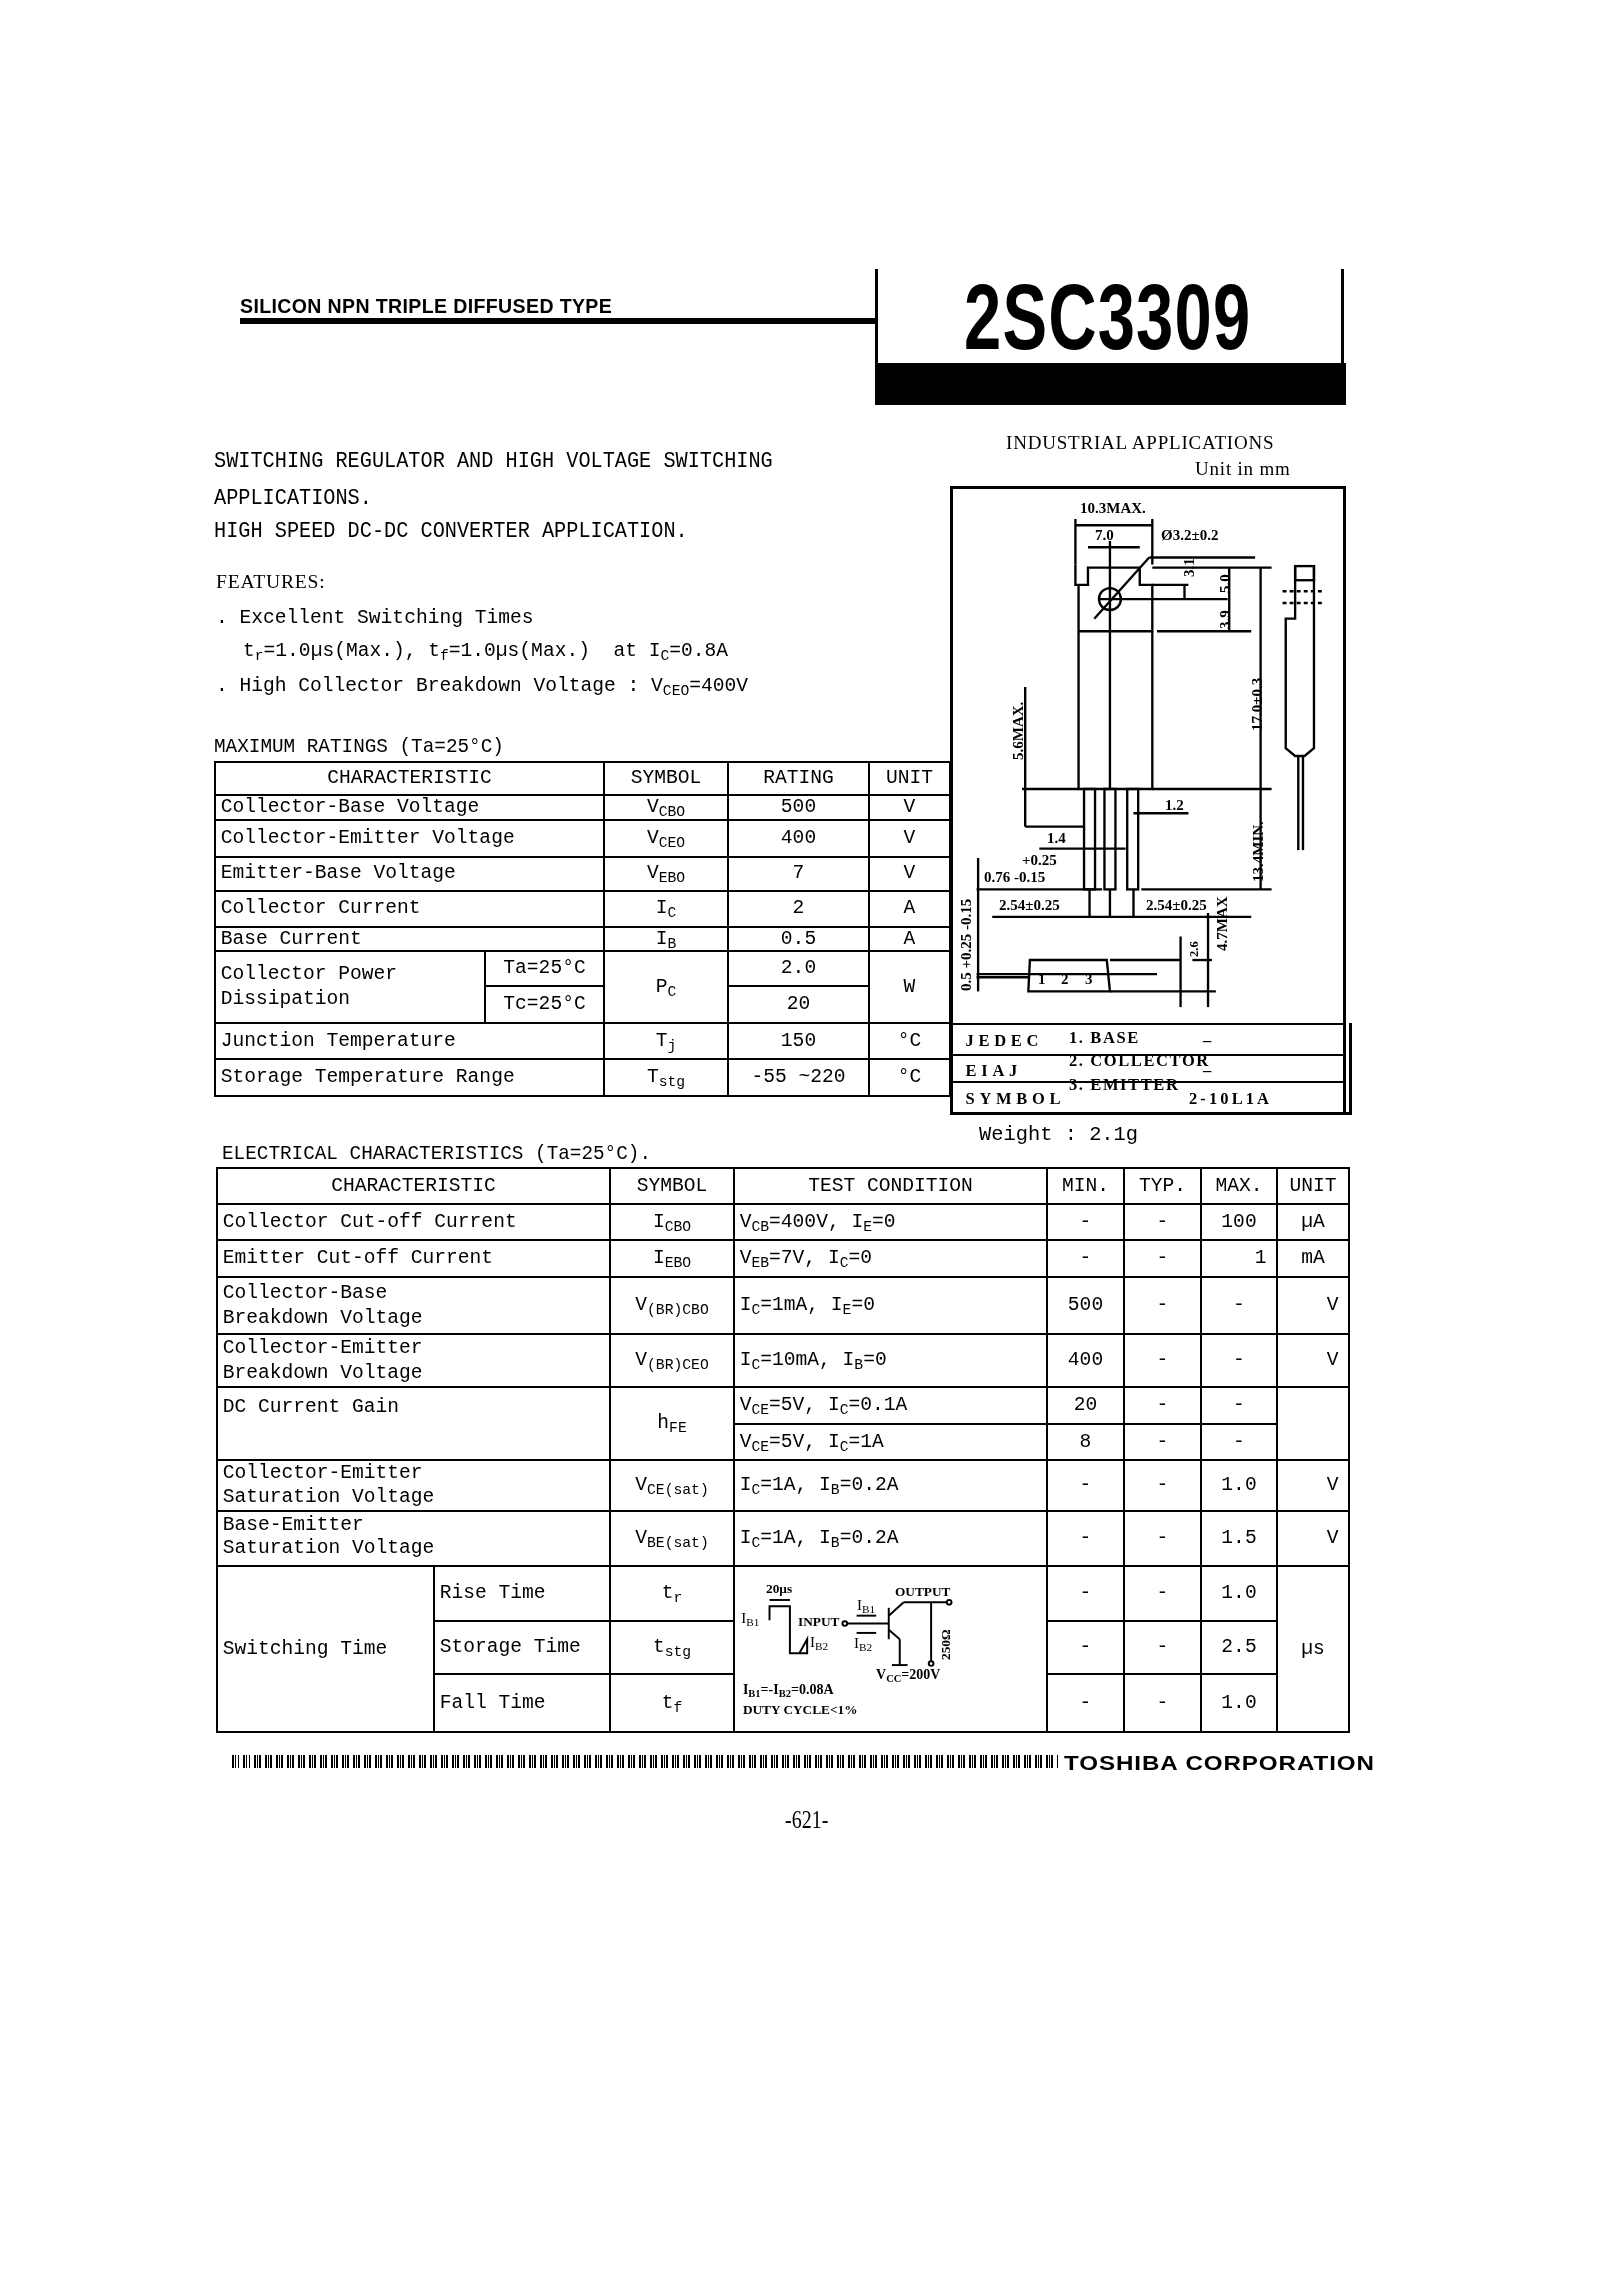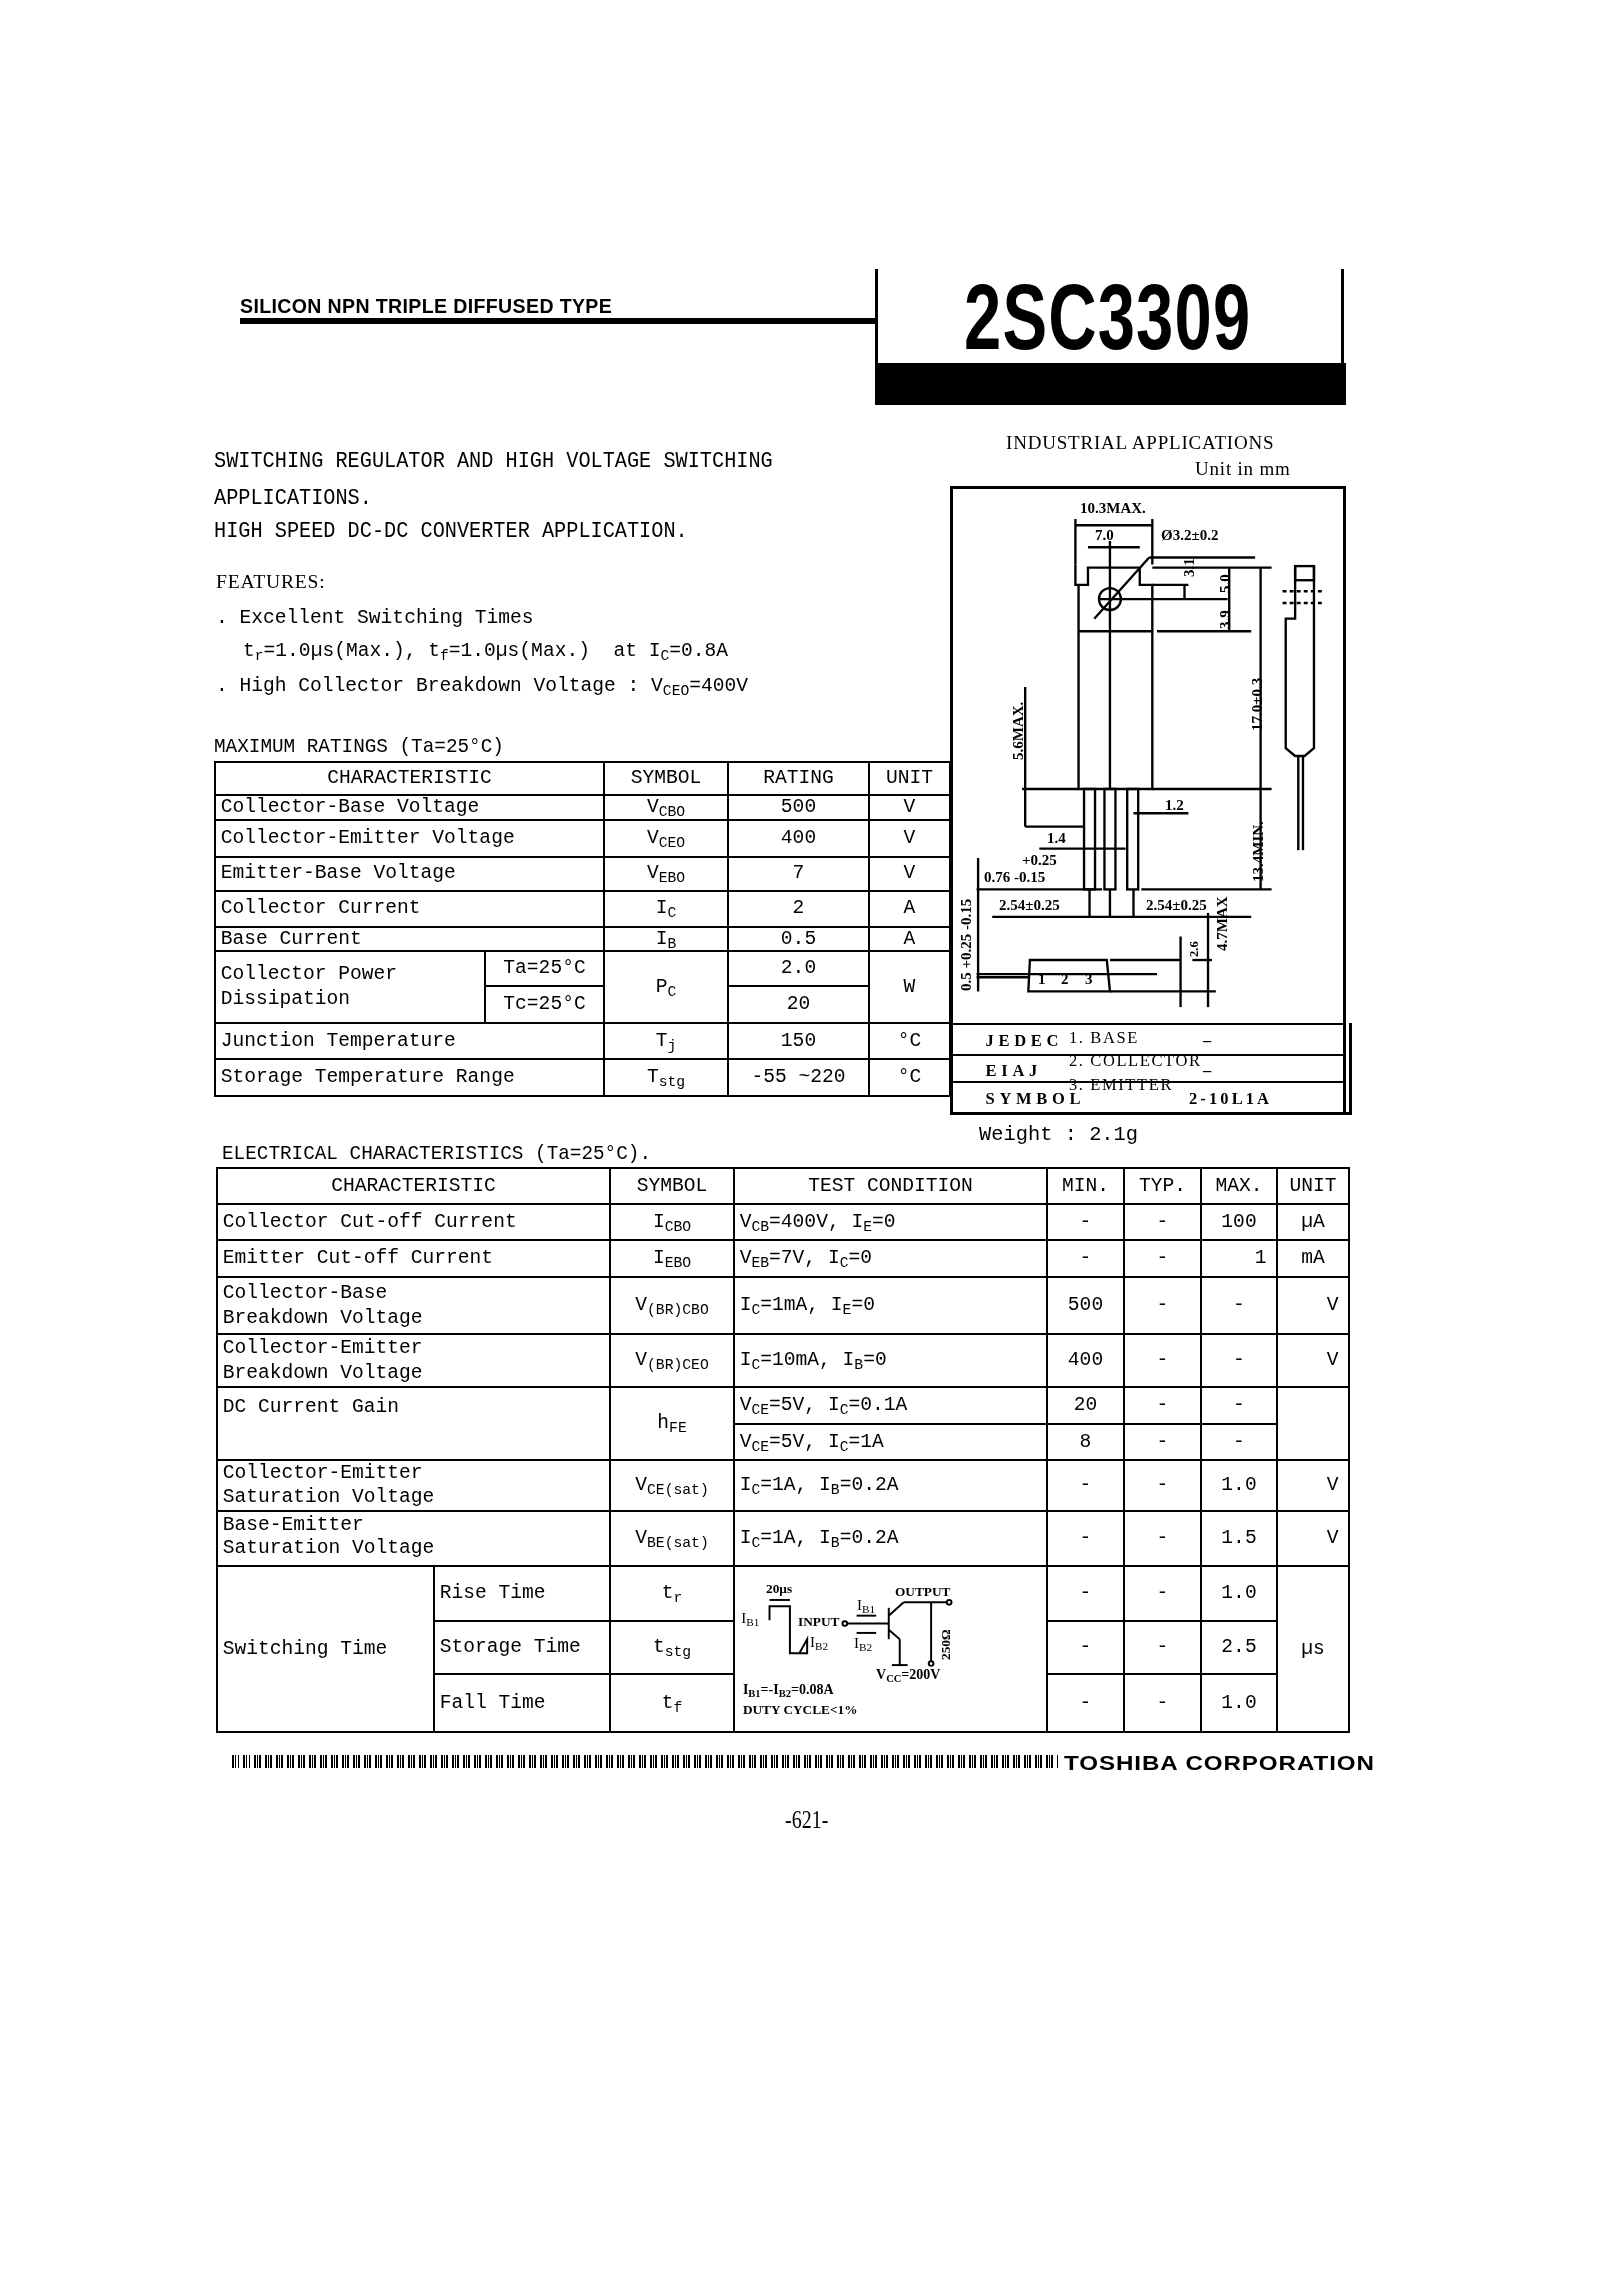--- a/index.html
+++ b/index.html
@@ -24,23 +24,23 @@
   
   table.grid { position:absolute; border-collapse:collapse; table-layout:fixed; }
   table.grid td { border:2.4px solid #000; padding:0 0 0 4.7px; font-size:19.6px; line-height:1.15; white-space:nowrap; overflow:hidden; vertical-align:middle; }
   table.grid td.c { text-align:center; padding:0; }
   table.grid td.r { text-align:right; padding-right:9.4px; }
   table.grid tr.hd td { text-align:center; padding:0; }
 
   
   .pkg { left:950px; top:486px; width:390px; height:623px; border:3.1px solid #000; }
   .pkgrow { position:absolute; left:0; width:390px; border-top:2.4px solid #000; font-size:16.5px; letter-spacing:4.7px; font-weight:bold; }
-  .pkgrow .k { position:absolute; left:12.6px; top:6.3px;margin-left:20px; }
+  .pkgrow .k { position:absolute; left:12.6px; top:6.3px; }
   .pkgrow .v { position:absolute; left:236px; top:6.3px; letter-spacing:3.1px; }
-  .pin { font-size:16.5px; font-weight:normal; letter-spacing:1.6px; white-space:nowrap; }
+  .pin { font-size:16.5px; font-weight:bold; letter-spacing:1.6px; white-space:nowrap; }
   .dim { font-size:15px; font-weight:bold; white-space:nowrap; }
 
   .footerbar { left:232px; top:1755px; width:826px; height:13.3px;
      background: repeating-linear-gradient(90deg,#000 0 1.6px,#fff 1.6px 3.1px,#000 3.1px 3.9px,#fff 3.9px 5.5px); }
   .corp { left:1064px; top:1751px; font-size:21px; font-weight:900; letter-spacing:0.8px; white-space:nowrap; transform:scaleX(1.15); transform-origin:left; }
   .pageno { left:785px; top:1806px; font-size:25px; white-space:nowrap; transform:scaleX(0.8); transform-origin:left; }
 </style>
 </head>
 <body>
 

